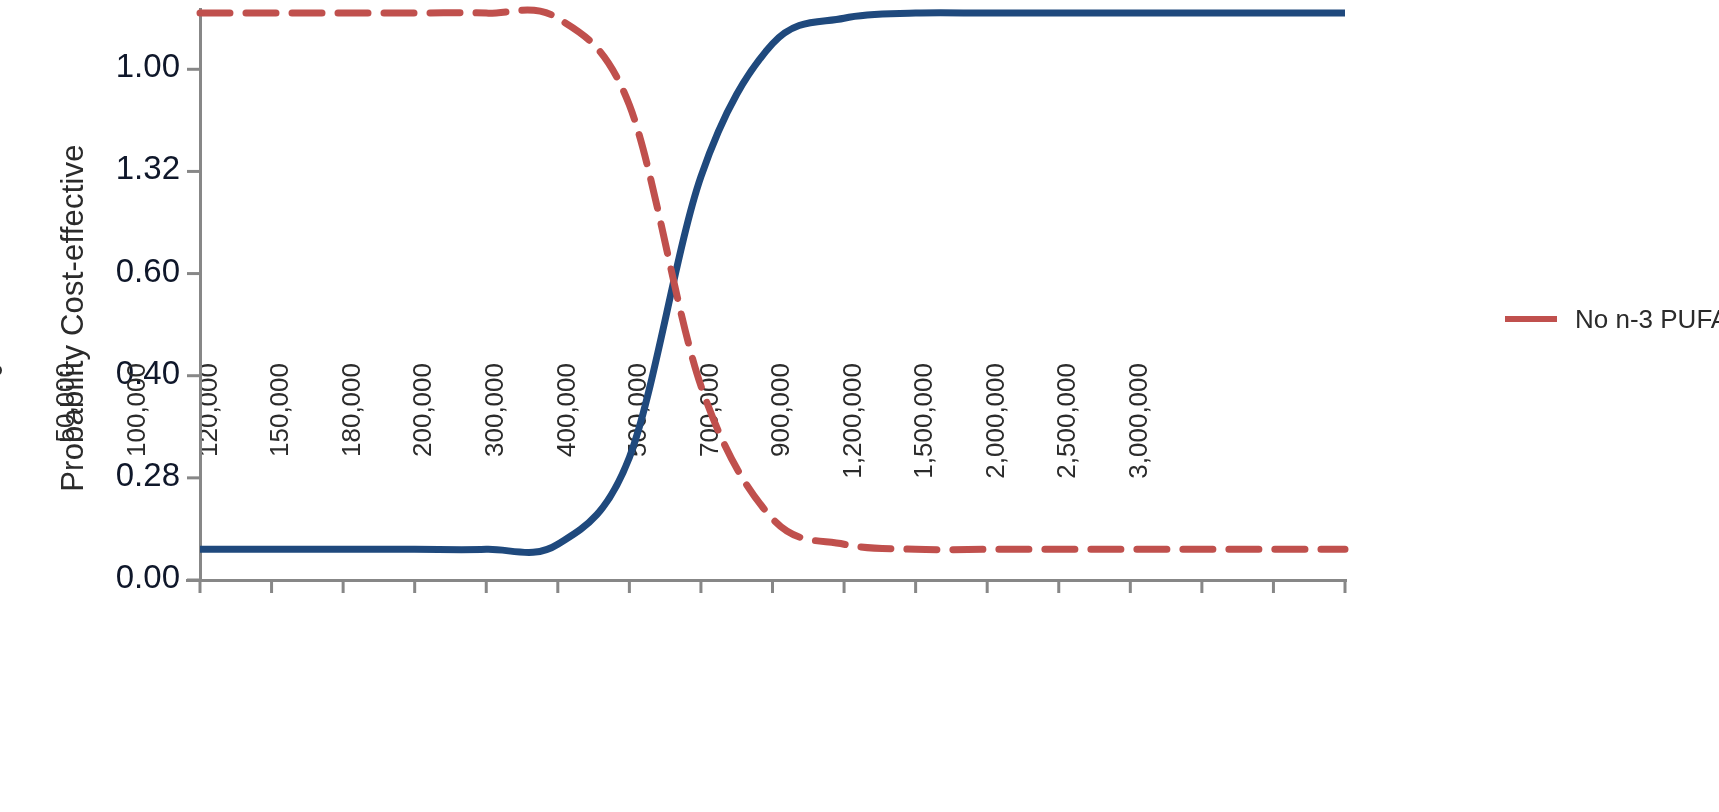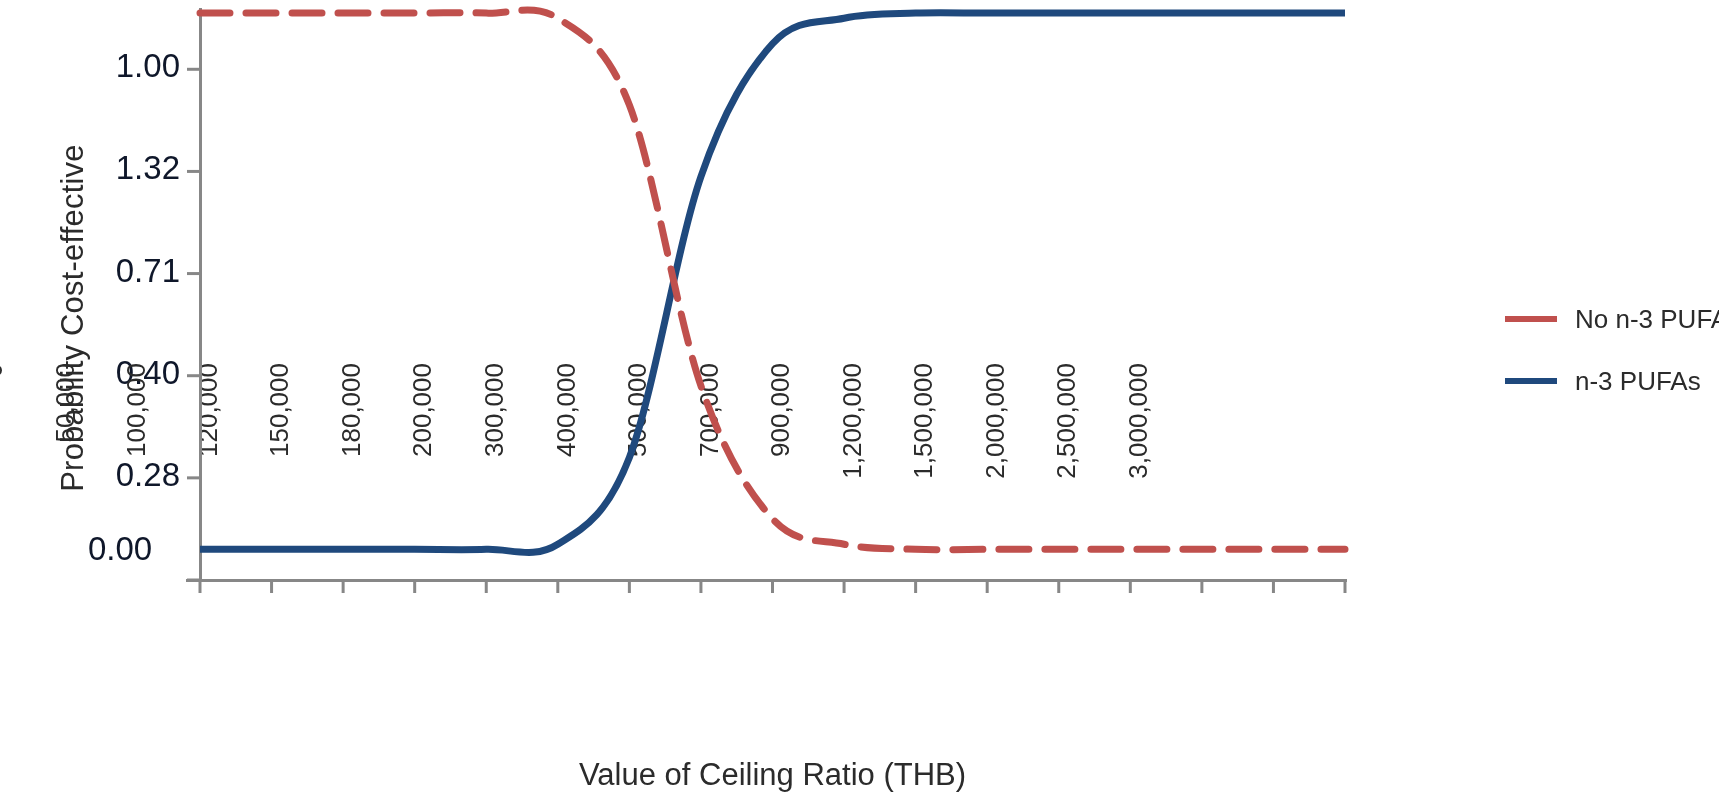--- a/index.html
+++ b/index.html
@@ -119,24 +119,24 @@
   svg { display: block; }
 </style>
 </head>
 <body>
 
 <div id="figure">
 
   <div id="y-axis-title">Probability Cost-effective</div>
 
   <div id="y-tick-labels">
-      <div class="y-tick-label" style="top: 532px; text-align: center;">0.00</div>
+      <div class="y-tick-label" style="top: 560px;">0.00</div>
       <div class="y-tick-label" style="top: 457.857px;">0.28</div>
       <div class="y-tick-label" style="top: 355.714px;">0.40</div>
-      <div class="y-tick-label" style="top: 253.571px;">0.71</div>
+      <div class="y-tick-label" style="top: 253.571px;">0.60</div>
       <div class="y-tick-label" style="top: 151.429px;">1.32</div>
       <div class="y-tick-label" style="top: 49.2857px;">1.00</div>
     </div>
 
   <div id="x-tick-labels">
       <div class="x-tick-label" style="left: 210px; margin-left: -230px;">0</div>
       <div class="x-tick-label" style="left: 281.562px; margin-left: -230px;">50,000</div>
       <div class="x-tick-label" style="left: 353.125px; margin-left: -230px;">100,000</div>
       <div class="x-tick-label" style="left: 424.688px; margin-left: -230px;">120,000</div>
       <div class="x-tick-label" style="left: 496.25px; margin-left: -230px;">150,000</div>
@@ -185,26 +185,21 @@
         <line x1="1130.3125" x2="1130.3125" y1="580" y2="593" stroke="#878787" stroke-width="3"></line>
         <line x1="1201.875" x2="1201.875" y1="580" y2="593" stroke="#878787" stroke-width="3"></line>
         <line x1="1273.4375" x2="1273.4375" y1="580" y2="593" stroke="#878787" stroke-width="3"></line>
         <line x1="1345" x2="1345" y1="580" y2="593" stroke="#878787" stroke-width="3"></line>
       </g>
 
     <path id="series-1" fill="none" stroke-width="7" stroke-linecap="butt" stroke-linejoin="round" d="M 200.00 549.36 C 211.93 549.36, 247.71 549.36, 271.56 549.36 C 295.42 549.36, 319.27 549.36, 343.13 549.36 C 366.98 549.36, 390.83 549.36, 414.69 549.36 C 438.54 549.36, 462.40 550.21, 486.25 549.36 C 510.10 548.51, 533.96 559.57, 557.81 544.25 C 581.67 528.93, 605.52 518.71, 629.38 457.43 C 653.23 396.14, 677.08 245.48, 700.94 176.54 C 724.79 107.59, 748.65 70.14, 772.50 43.75 C 796.35 17.36, 820.21 23.32, 844.06 18.21 C 867.92 13.11, 891.77 13.96, 915.63 13.11 C 939.48 12.26, 963.33 13.11, 987.19 13.11 C 1011.04 13.11, 1034.90 13.11, 1058.75 13.11 C 1082.60 13.11, 1106.46 13.11, 1130.31 13.11 C 1154.17 13.11, 1178.02 13.11, 1201.88 13.11 C 1225.73 13.11, 1249.58 13.11, 1273.44 13.11 C 1297.29 13.11, 1333.07 13.11, 1345.00 13.11" stroke="#1F497D"></path>
     <path id="series-0" fill="none" stroke-width="7" stroke-linecap="round" stroke-linejoin="round" d="M 200.00 13.11 C 211.93 13.11, 247.71 13.11, 271.56 13.11 C 295.42 13.11, 319.27 13.11, 343.13 13.11 C 366.98 13.11, 390.83 13.11, 414.69 13.11 C 438.54 13.11, 462.40 12.26, 486.25 13.11 C 510.10 13.96, 533.96 2.89, 557.81 18.21 C 581.67 33.54, 605.52 43.75, 629.38 105.04 C 653.23 166.32, 677.08 316.98, 700.94 385.93 C 724.79 454.88, 748.65 492.33, 772.50 518.71 C 796.35 545.10, 820.21 539.14, 844.06 544.25 C 867.92 549.36, 891.77 548.51, 915.63 549.36 C 939.48 550.21, 963.33 549.36, 987.19 549.36 C 1011.04 549.36, 1034.90 549.36, 1058.75 549.36 C 1082.60 549.36, 1106.46 549.36, 1130.31 549.36 C 1154.17 549.36, 1178.02 549.36, 1201.88 549.36 C 1225.73 549.36, 1249.58 549.36, 1273.44 549.36 C 1297.29 549.36, 1333.07 549.36, 1345.00 549.36" stroke="#C0504D" stroke-dasharray="30 16"></path>
   </svg>
 
-  <div id="x-axis-title">Value of Ceiling Ratio (THB)</div>
 
   <div id="legend">
       <div class="legend-row">
         <span class="legend-swatch" style="border-top-color: rgb(192, 80, 77); border-top-style: solid;"></span>
         <span class="legend-label">No n-3 PUFAs</span>
       </div>
-      <div class="legend-row">
-        <span class="legend-swatch" style="border-top-color: rgb(31, 73, 125); border-top-style: solid;"></span>
-        <span class="legend-label">n-3 PUFAs</span>
-      </div>
     </div>
 
 </div>
 
 </body></html>

